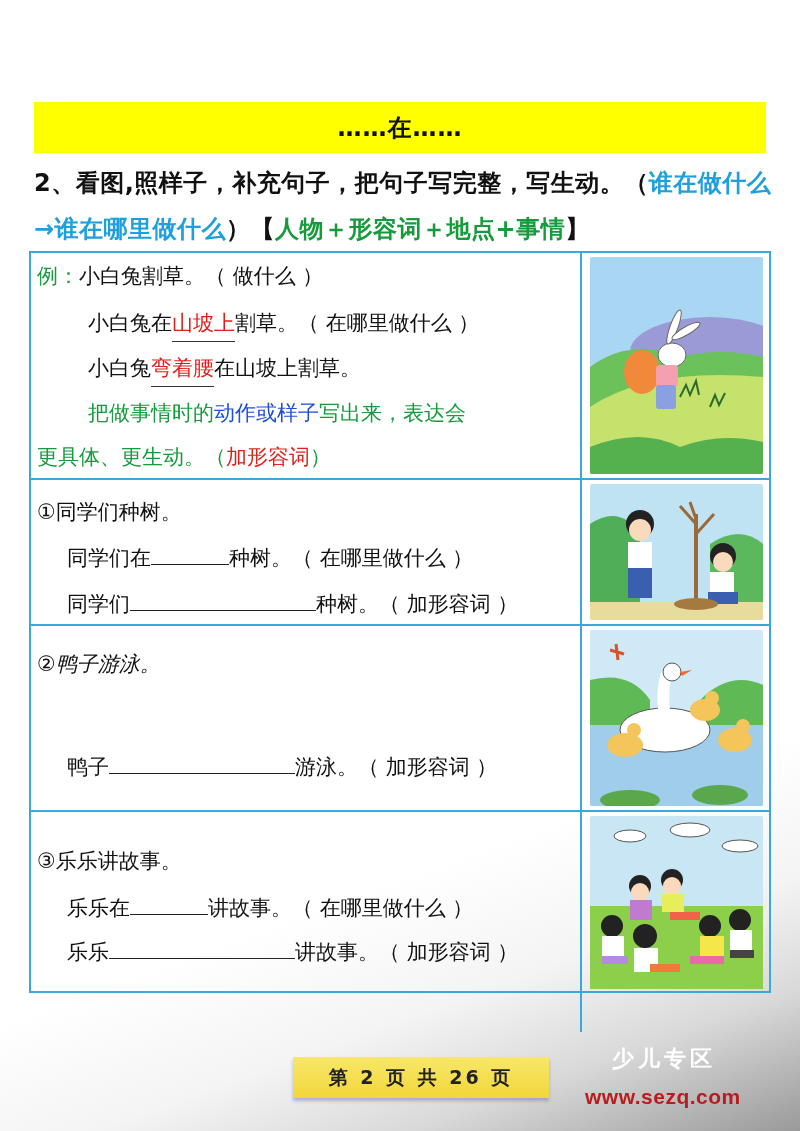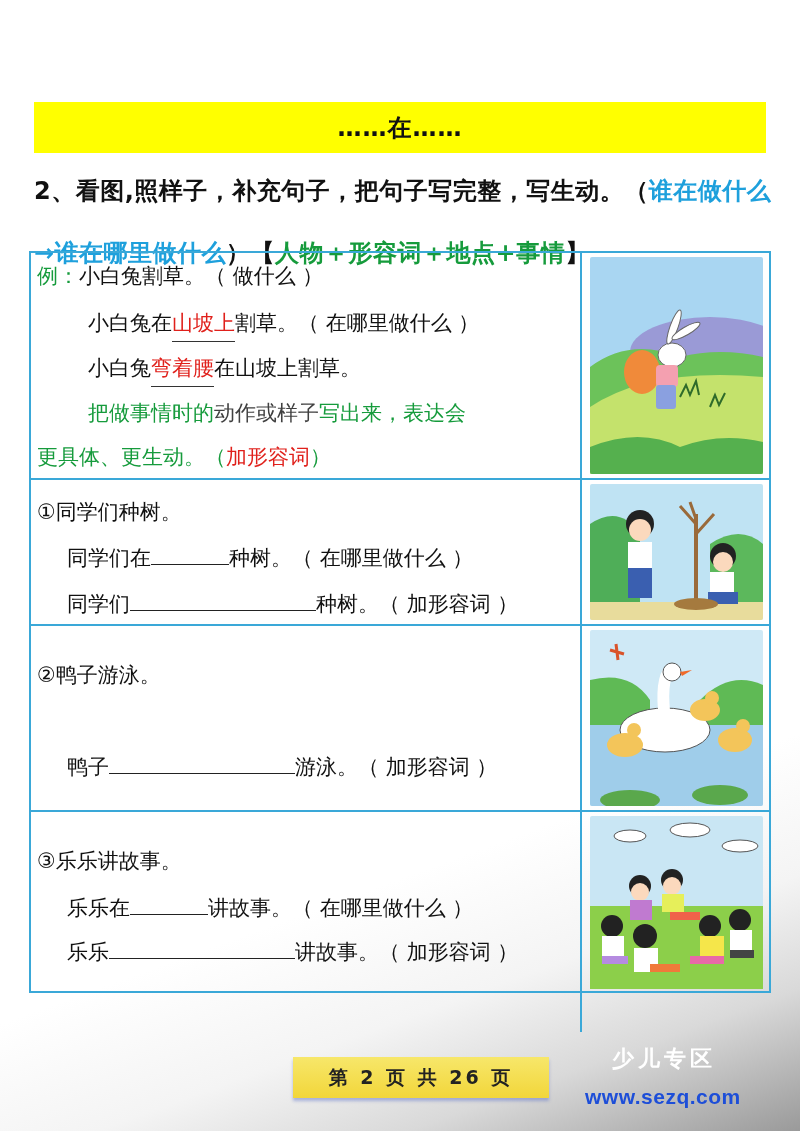--- a/index.html
+++ b/index.html
@@ -31,21 +31,21 @@
       font-weight: bold;
       color: #111;
       letter-spacing: 1px;
     }
     .instruction {
       position: absolute;
       left: 34px; top: 160px;
       width: 740px;
       font-size: 24px;
       font-weight: bold;
-      line-height: 62px;
+      line-height: 46px;
       color: #111;
       letter-spacing: 0.5px;
     }
     .instr-blue { color: #1ea0dc; }
     .instr-green { color: #169b3c; }
 
     .worksheet {
       position: absolute;
       left: 29px; top: 251px;
       width: 742px; height: 742px;
@@ -83,21 +83,21 @@
       border-radius: 2px;
       overflow: hidden;
       position: relative;
     }
     .line {
       position: absolute;
       white-space: nowrap;
       line-height: 28px;
     }
     .green { color: #169b3c; }
-    .blue { color: #404040; }
+    .blue { color: #1d4ed8; }
     .red { color: #e0201b; }
     .ul {
       border-bottom: 1.5px solid #333;
       padding-bottom: 6px;
     }
     .blank {
       display: inline-block;
       border-bottom: 1.5px solid #222;
       height: 22px;
       vertical-align: baseline;
@@ -125,21 +125,21 @@
       font-size: 22px;
       font-weight: bold;
       color: #ffffff;
       letter-spacing: 4px;
     }
     .watermark-url {
       position: absolute;
       left: 585px; top: 1085px;
       font-size: 21px;
       font-weight: bold;
-      color: #1d4ed8;
+      color: #b91c1c;
       font-family: "Liberation Sans", sans-serif;
       letter-spacing: 0.5px;
     }
     svg { display: block; }
   </style>
 </head>
 <body>
 
 <div class="page-bg"></div>
 
@@ -222,21 +222,21 @@
           <rect x="120" y="88" width="24" height="22" fill="#ffffff"></rect>
           <rect x="118" y="108" width="30" height="12" fill="#3a5fb0"></rect>
           <ellipse cx="106" cy="120" rx="22" ry="6" fill="#a57a3e"></ellipse>
         </svg>
       </div>
     </div>
   </div>
 
   <div class="row" style="top:373px; height:186px;">
     <div class="text-cell">
-      <div class="line" style="left:6px; top:35px;">
+      <div class="line" style="left:6px; top:24px;font-style:italic;">
         <span>②鸭子游泳。</span>
       </div>
       <div class="line" style="left:36px; top:125px;">
         <span>鸭子</span><span class="blank blank-long"></span><span>游泳。（ 加形容词 ）</span>
       </div>
     </div>
     <div class="img-cell">
       <div class="pic">
         <svg width="173" height="178" viewBox="0 0 173 178">
           <rect width="173" height="178" fill="#cfe9f6"></rect>

